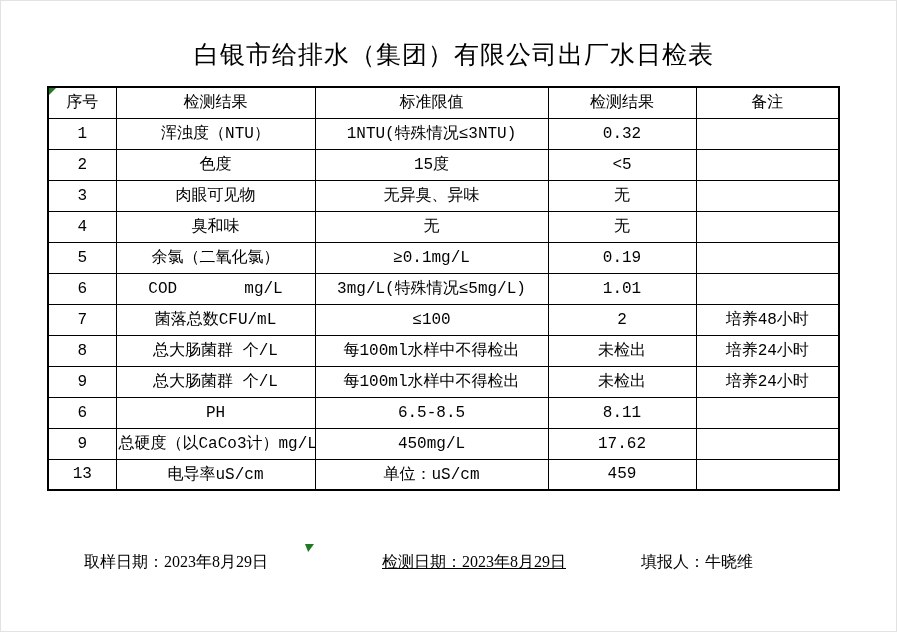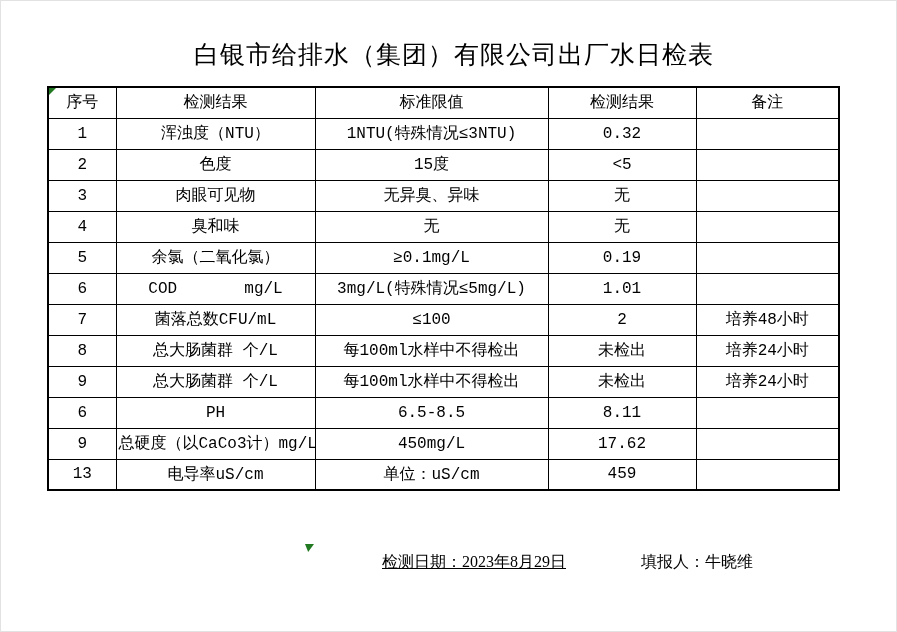--- a/index.html
+++ b/index.html
@@ -180,17 +180,18 @@
         <td>459</td>
         <td></td>
       </tr>
     </tbody>
   </table>
 
   <div class="corner-marker"></div>
   <div class="spill-marker"></div>
 
   <div class="footer-line">
+    <span class="f-sampling">取样日期：2023年8月29日</span>
     <span class="f-testing">检测日期：2023年8月29日</span>
     <span class="f-reporter">填报人：牛晓维</span>
   </div>
 
 </div>
 
 </body></html>

